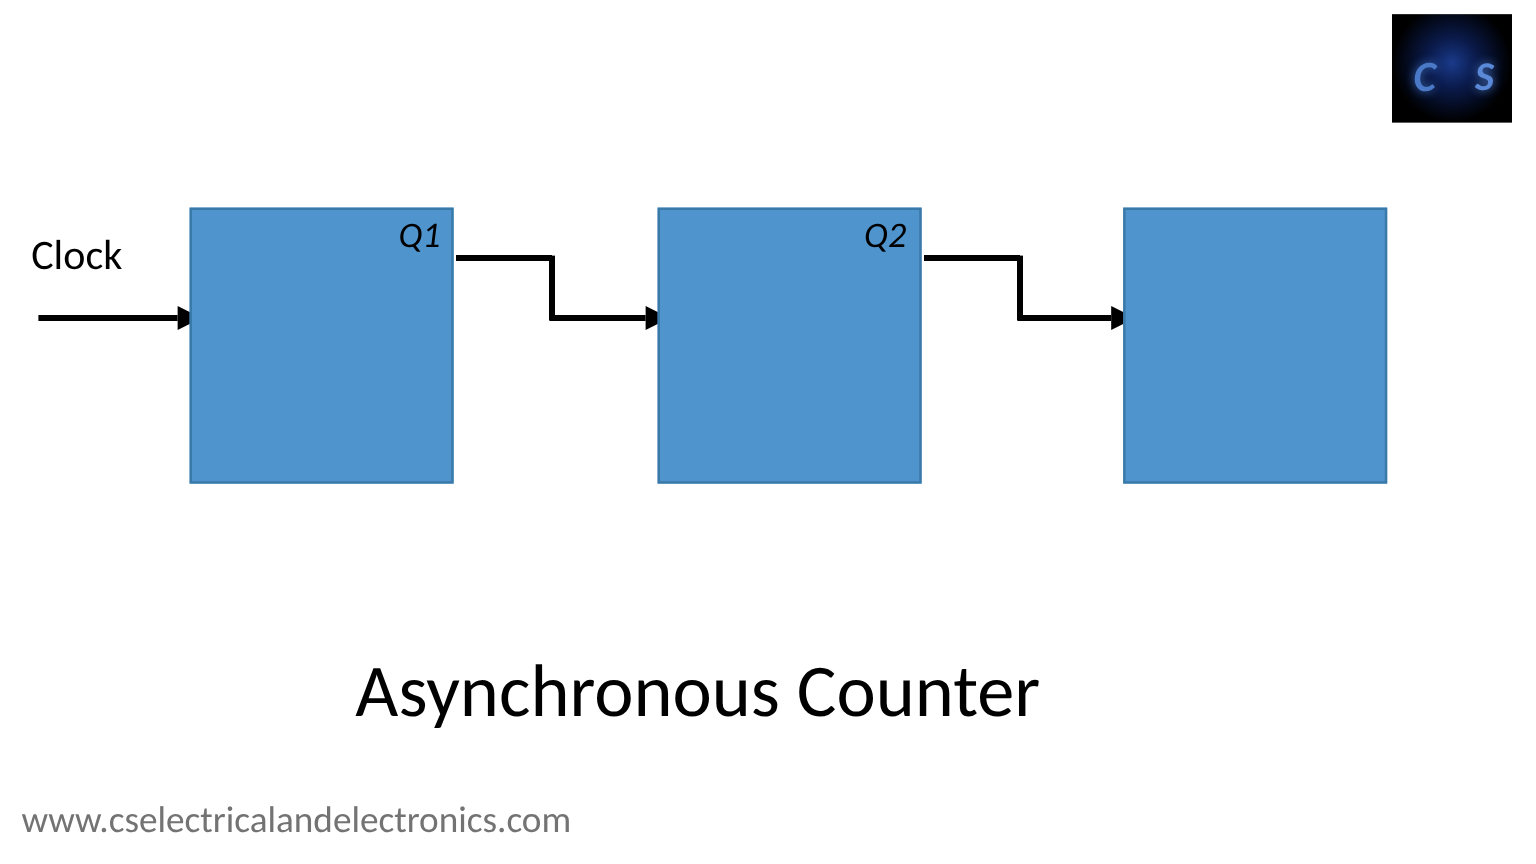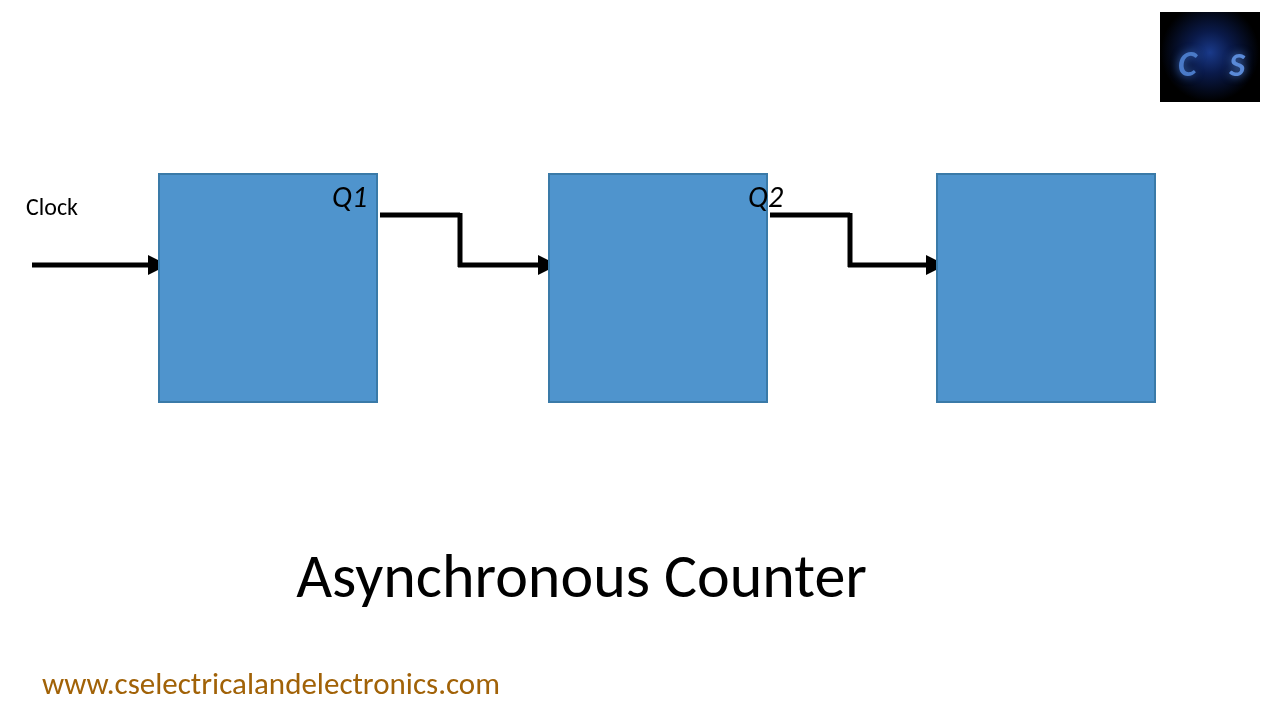--- a/index.html
+++ b/index.html
@@ -62,48 +62,47 @@
       background: #4f94cd;
       border: 2px solid #3a7aa8;
     }
     .block1 { left: 158px; top: 3px; }
     .block2 { left: 548px; top: 3px; }
     .block3 { left: 936px; top: 3px; }
     .clock-label {
       position: absolute;
       left: 26px;
       top: 22px;
-      font-size: 24px;
+      font-size: 35px;
       color: #000000;
       text-align: center;
     }
     .q-label {
       position: absolute;
       font-size: 30px;
       color: #000000;
       font-style: italic;
     }
     .q1-label { left: 332px; top: 8px; }
-    .q2-label { left: 748px; top: 8px; }
+    .q2-label { left: 720px; top: 8px; }
     .title {
       position: absolute;
       top: 538px;
       left: 0;
       width: 1163px;
       text-align: center;
       font-size: 62px;
       color: #000000;
     }
     .website {
       position: absolute;
       bottom: 18px;
       left: 18px;
       font-size: 31px;
-      color: #a16207;
-      margin-left: 24px;
+      color: #737373;
     }
   </style>
 </head>
 <body>
 
 <div class="logo">
   <div class="logo-inner">
     <span class="logo-c">C</span>
     <span class="logo-s">S</span>
   </div>

